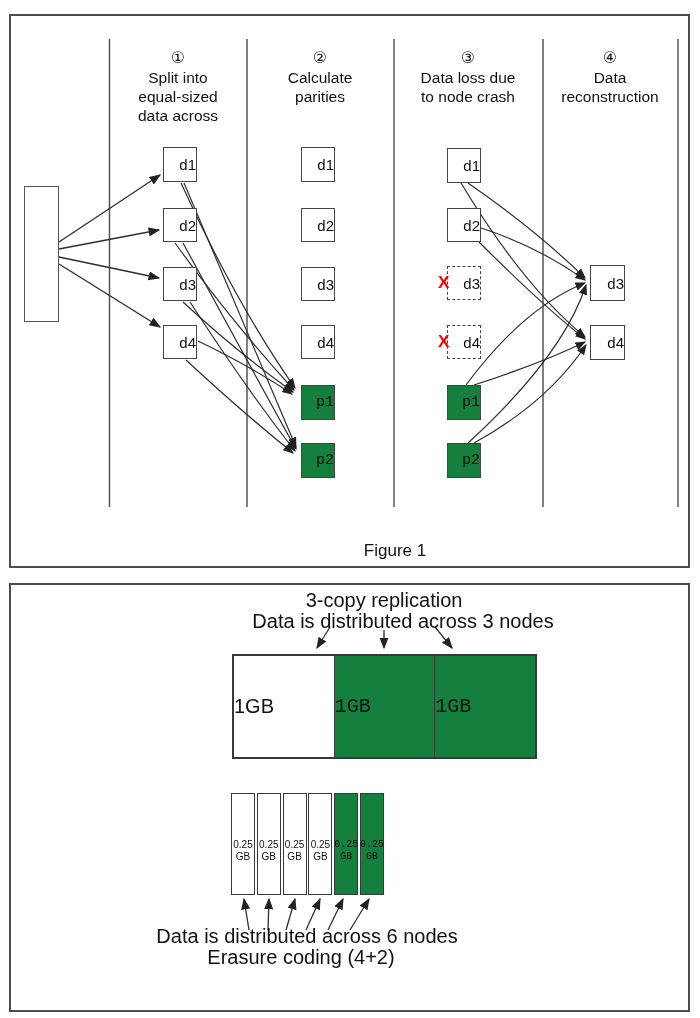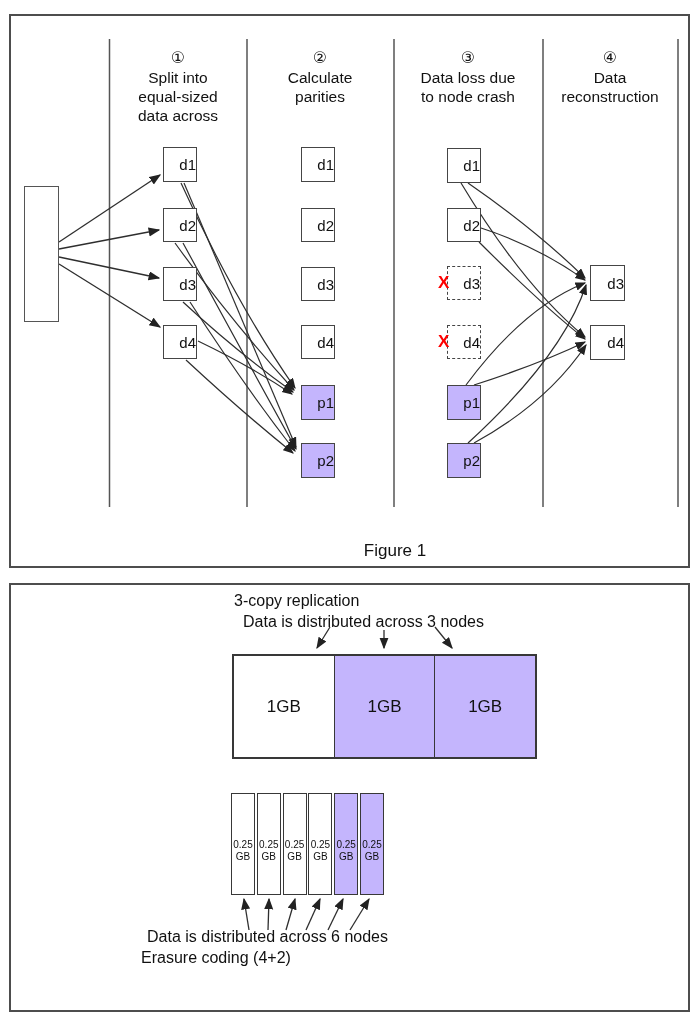--- a/index.html
+++ b/index.html
@@ -4,33 +4,33 @@
 <style>
   html,body{margin:0;padding:0;background:#fff;}
   .page{position:relative;width:700px;height:1018px;background:#fff;
         font-family:"Liberation Sans","DejaVu Sans",sans-serif;color:#111;overflow:hidden;}
   .fig-panel{position:absolute;box-sizing:border-box;border:2px solid #4d4d4d;background:#fff;}
   #fig1{left:9px;top:14px;width:681px;height:554px;}
   #fig2{left:9px;top:583px;width:681px;height:429px;}
   .layer{position:absolute;left:0;top:0;}
   .box{position:absolute;box-sizing:border-box;border:1.6px solid #454545;background:#fff;
        display:flex;align-items:center;justify-content:flex-end;font-size:15px;}
-  .pink{background:#c4b5fd;}
+  .pink{background:#15803d;font-family:Liberation Mono, monospace;}
   .dashedbox{border:1.6px dashed #454545;background:#fff;}
   .lost-marker{position:absolute;left:-10px;top:50%;transform:translateY(-52%);
        color:#FF0000;font-weight:bold;font-size:17px;line-height:17px;}
   .lost-label{padding-left:5px;}
   .hdr{position:absolute;width:150px;text-align:center;font-size:15.5px;line-height:19px;}
   .hdr .num{font-size:16px;line-height:18px;margin-bottom:1px;}
   .cap{position:absolute;width:200px;text-align:center;font-size:17px;}
-  .t{position:absolute;text-align:left;font-size:16px;line-height:21px;}
+  .t{position:absolute;text-align:center;font-size:20px;line-height:21px;}
   .src-rect{position:absolute;box-sizing:border-box;border:1.6px solid #555;background:#fff;}
   .rep-row{position:absolute;left:221px;top:69px;width:305px;height:105px;box-sizing:border-box;
        border:2px solid #383838;display:flex;}
-  .rep-cell{flex:1;display:flex;align-items:center;justify-content:center;font-size:17px;box-sizing:border-box;}
+  .rep-cell{flex:1;display:flex;align-items:center;justify-content:flex-start;font-size:20px;box-sizing:border-box;}
   .rep-cell + .rep-cell{border-left:1.6px solid #383838;}
   .ec-row{position:absolute;left:220px;top:208px;width:153px;height:102px;display:flex;justify-content:space-between;}
   .ec-cell{width:24px;height:102px;box-sizing:border-box;border:1.5px solid #383838;
        display:flex;flex-direction:column;align-items:center;justify-content:center;
        font-size:10px;line-height:12px;text-align:center;padding-top:14px;}
 </style>
 </head>
 <body>
 
 <div class="page">

